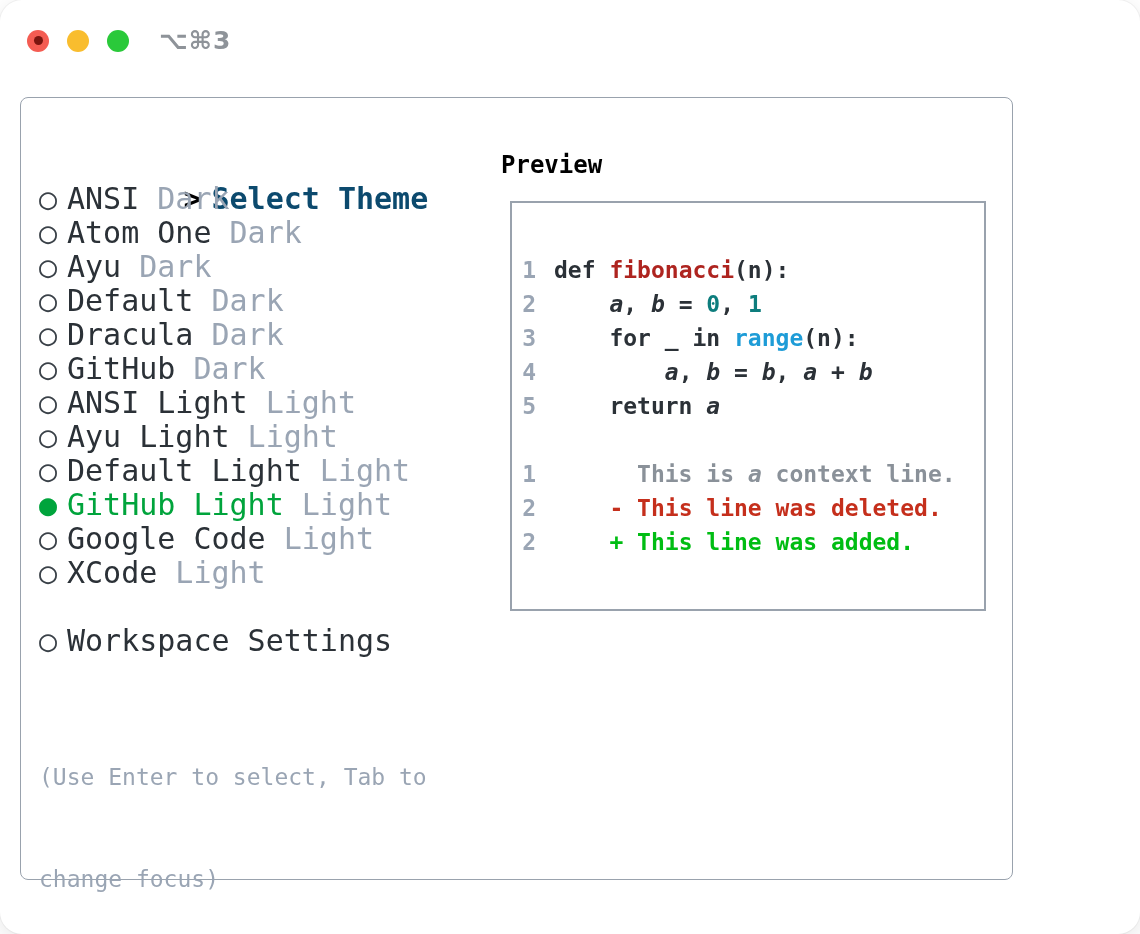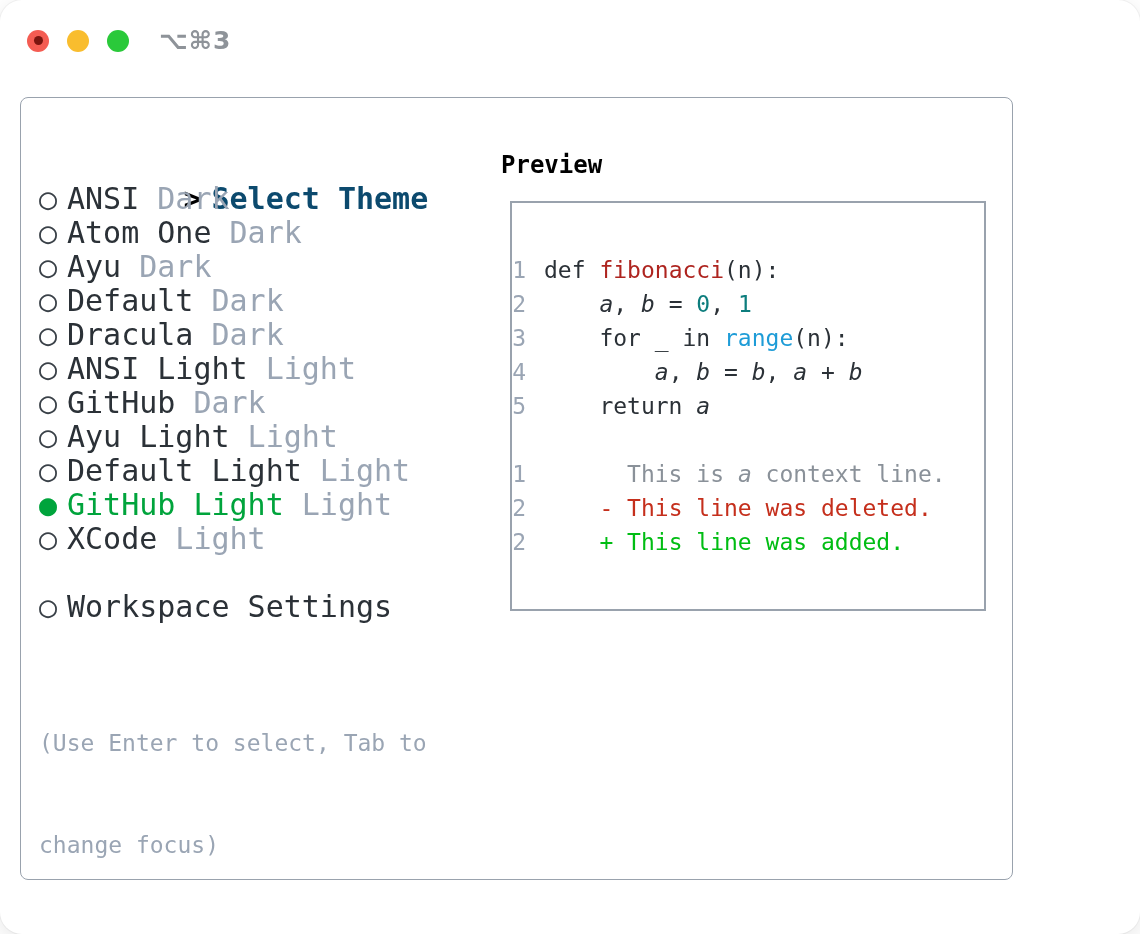--- a/index.html
+++ b/index.html
@@ -47,21 +47,21 @@
   .hint { color:var(--text-gray); font-size:23px; line-height:34px; white-space:pre; }
 
   
   .preview-title {
     position:absolute; left:480px; top:50px; height:34px; line-height:34px;
     font-size:24px; font-weight:bold; color:#000;
   }
   .preview-box {
     position:absolute; left:489px; top:103px; width:476px; height:410px;
     border:2px solid var(--border-gray); box-sizing:border-box;
-    padding:50px 0 0 0; background:#fff; overflow:hidden;
+    padding:50px 0 0 10px; background:#fff; overflow:hidden;font-weight:bold;
   }
   .pline { height:34px; line-height:34px; font-size:23px; white-space:pre; }
   .lnum { display:inline-block; width:14px; text-align:right; color:var(--text-gray); margin-right:18px; }
   .tk-t   { color:var(--text-dark); }
   .tk-fn  { color:var(--function-red); }
   .tk-n   { color:var(--number-teal); }
   .tk-b   { color:var(--builtin-blue); }
   .tk-v   { color:var(--text-dark); font-style:italic; }
   .tk-c   { color:var(--context-gray); }
   .tk-ci  { color:var(--context-gray); font-style:italic; }
@@ -88,25 +88,26 @@
       <div class="row">
         <span class="marker cursor">&gt;</span><span class="header-text">Select Theme</span>
       </div>
 
       <div id="theme-list">
           <div class="row"><span class="marker">○</span><span class="name">ANSI</span><span class="variant"> Dark</span></div>
           <div class="row"><span class="marker">○</span><span class="name">Atom One</span><span class="variant"> Dark</span></div>
           <div class="row"><span class="marker">○</span><span class="name">Ayu</span><span class="variant"> Dark</span></div>
           <div class="row"><span class="marker">○</span><span class="name">Default</span><span class="variant"> Dark</span></div>
           <div class="row"><span class="marker">○</span><span class="name">Dracula</span><span class="variant"> Dark</span></div>
+          <div class="row"><span class="marker">○</span><span class="name">GitHub</span><span class="variant"> Dark</span></div>
           <div class="row"><span class="marker">○</span><span class="name">ANSI Light</span><span class="variant"> Light</span></div>
-          <div class="row"><span class="marker">○</span><span class="name">GitHub</span><span class="variant"> Dark</span></div>
           <div class="row"><span class="marker">○</span><span class="name">Ayu Light</span><span class="variant"> Light</span></div>
           <div class="row"><span class="marker">○</span><span class="name">Default Light</span><span class="variant"> Light</span></div>
           <div class="row"><span class="marker sel-marker">●</span><span class="name sel">GitHub Light</span><span class="variant"> Light</span></div>
+          <div class="row"><span class="marker">○</span><span class="name">Google Code</span><span class="variant"> Light</span></div>
           <div class="row"><span class="marker">○</span><span class="name">XCode</span><span class="variant"> Light</span></div>
         </div>
 
       <div class="spacer"></div>
 
 
       <div id="apply-list">
           <div class="row"><span class="marker">○</span><span class="name">Workspace Settings</span></div>
         </div>
 

